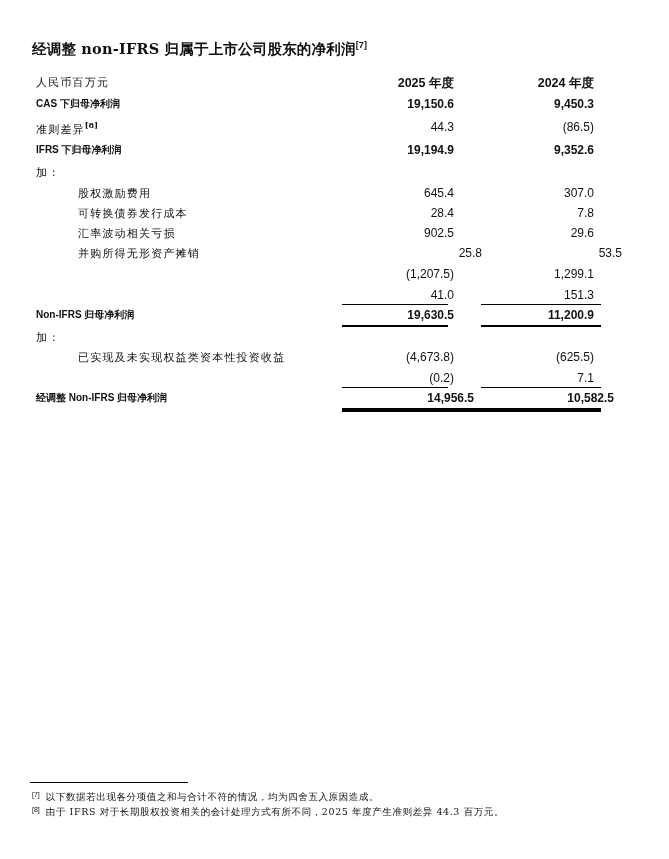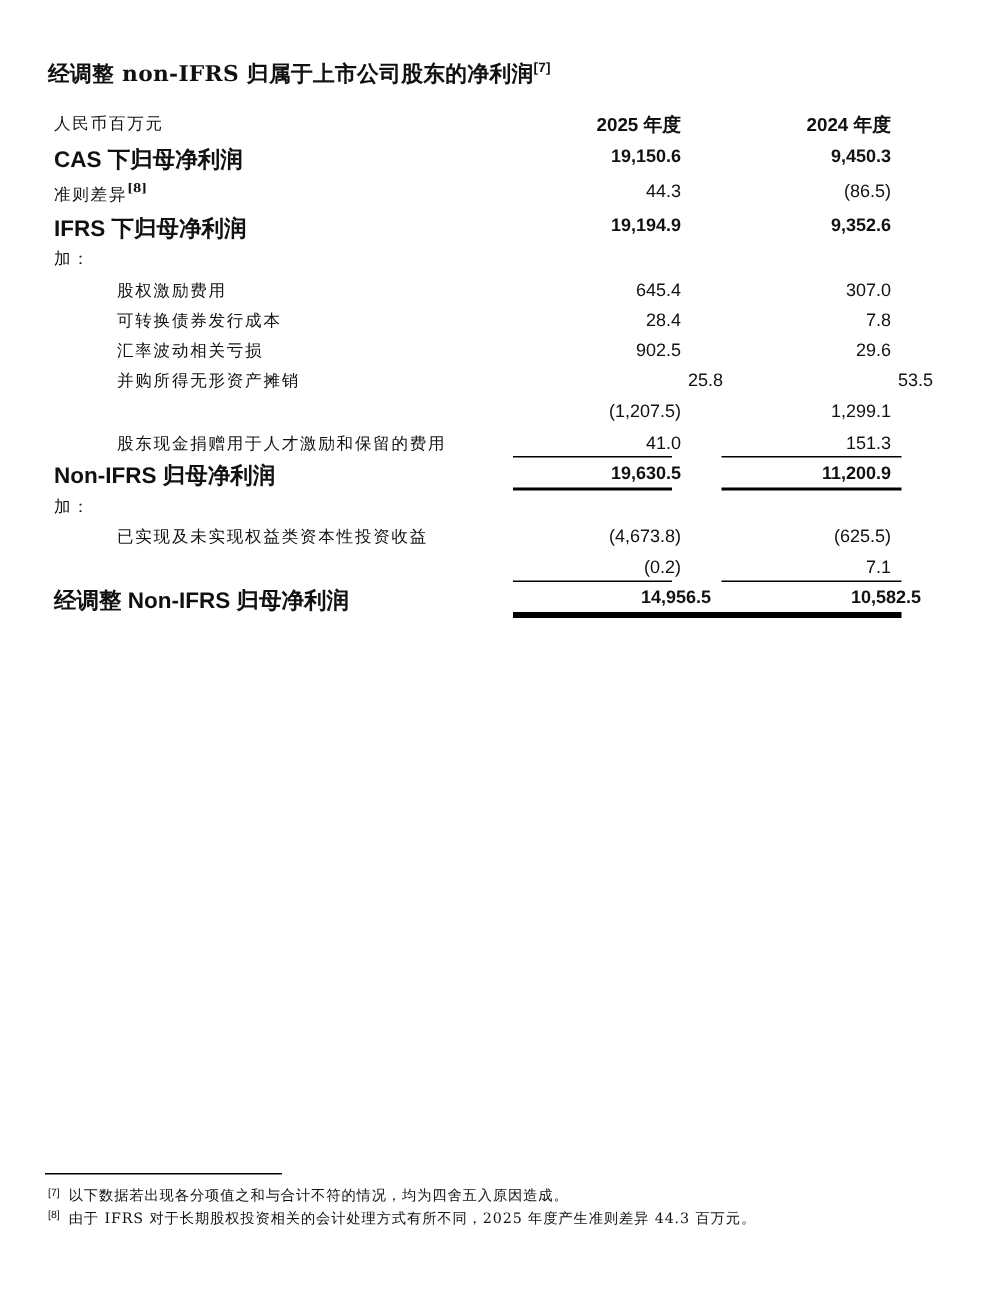--- a/index.html
+++ b/index.html
@@ -15,21 +15,21 @@
     white-space: nowrap;
   }
   .title sup { font-size: 9px; vertical-align: 6px; font-weight: bold; }
   .row {
     position: absolute; left: 0; width: 669px; height: 20px;
     font-size: 12px; white-space: nowrap;
   }
   .row .label { position: absolute; left: 36px; top: 0; }
   .row .label.indent { left: 78px; }
   .row .label.cn { font-family: "DejaVu Serif", "Liberation Serif", serif; font-size: 11px; letter-spacing: 1.2px; }
-  .row .label.bold { font-weight: bold; font-size: 15px; }
+  .row .label.bold { font-weight: bold; font-size: 10px; }
   .row .label sup { font-size: 8px; vertical-align: 5px; font-weight: bold; letter-spacing: 0; }
   .row .v1 { position: absolute; right: 215px; top: 0; text-align: right; }
   .row .v2 { position: absolute; right: 75px; top: 0; text-align: right; }
   .row.bold .v1, .row.bold .v2 { font-weight: bold; }
   .row .hdr { font-weight: bold; font-size: 12.5px; }
   .line { position: absolute; background: #000; }
   .footnote-rule { position: absolute; left: 30px; top: 782px; width: 158px; height: 1px; background: #000; }
   .footnote {
     position: absolute; left: 32px; font-size: 9.5px; white-space: nowrap;
     font-family: "DejaVu Serif", "Liberation Serif", serif; letter-spacing: 0.6px;
@@ -94,21 +94,20 @@
   <span class="v1">25.8</span>
   <span class="v2">53.5</span>
 </div>
 
 <div class="row" style="top:267px;">
   <span class="v1">(1,207.5)</span>
   <span class="v2">1,299.1</span>
 </div>
 
 <div class="row" style="top:288px;">
-  <span class="label cn indent">股东现金捐赠用于人才激励和保留的费用</span>
   <span class="v1">41.0</span>
   <span class="v2">151.3</span>
 </div>
 
 <div class="line" style="left:342px; top:304px; width:106px; height:1px;"></div>
 <div class="line" style="left:481px; top:304px; width:120px; height:1px;"></div>
 
 <div class="row bold" style="top:308px;">
   <span class="label bold">Non-IFRS 归母净利润</span>
   <span class="v1">19,630.5</span>

